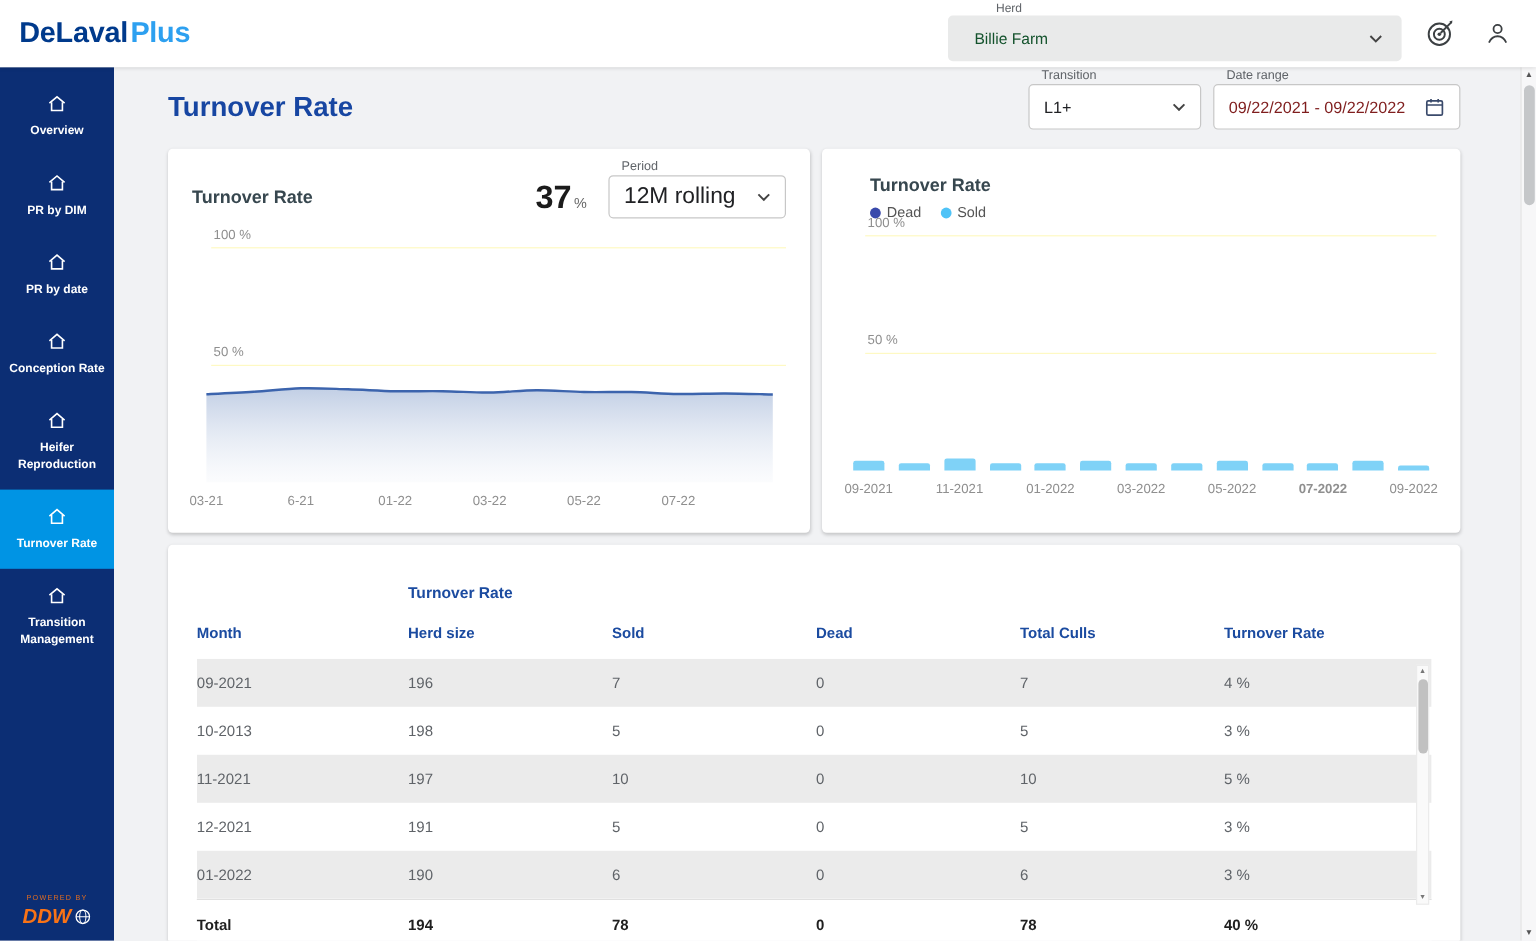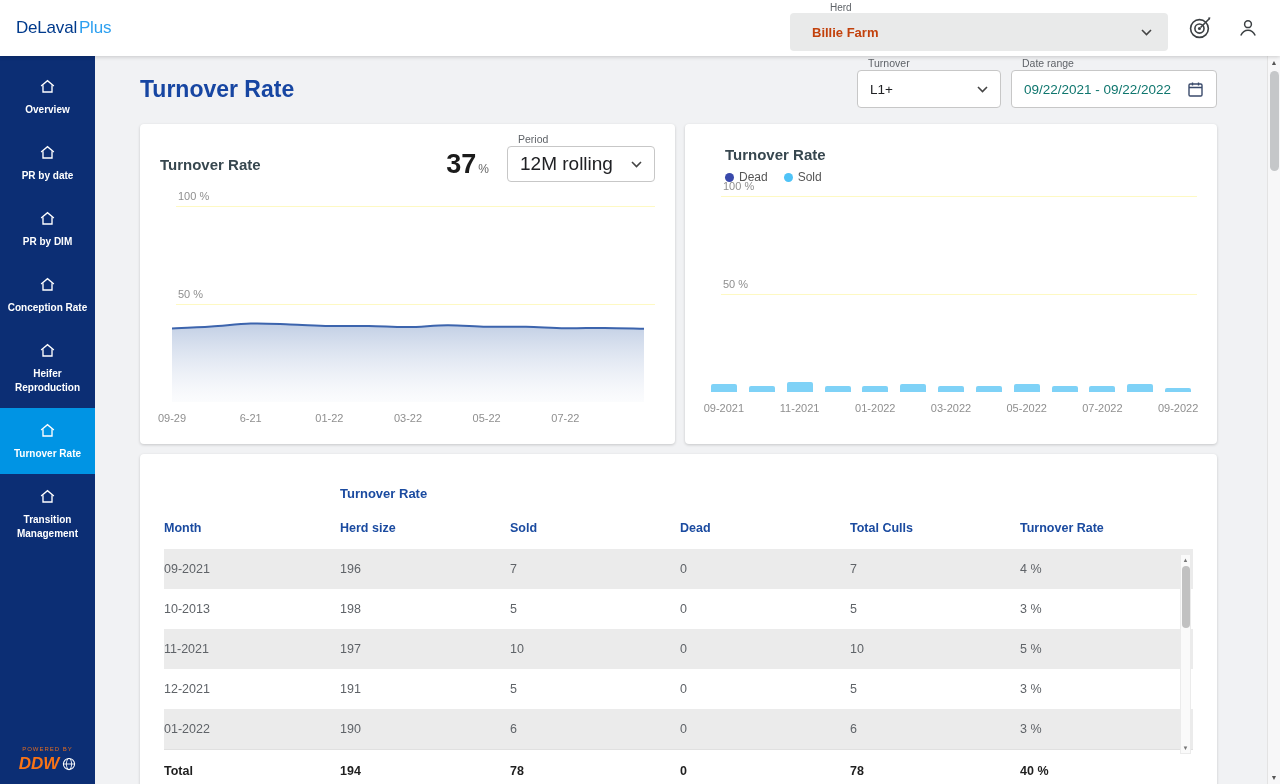--- a/index.html
+++ b/index.html
@@ -9,31 +9,31 @@
     background:#f1f2f4; font-family:"Liberation Sans", sans-serif;
     -webkit-font-smoothing:antialiased;
   }
 
   
   .topbar {
     position:absolute; top:0; left:0; width:1280px; height:56px; background:#fff;
     box-shadow:0 1px 4px rgba(0,0,0,.18); display:flex; align-items:center;
     padding:0 16px; z-index:40;
   }
-  .brand { font-size:17px; font-weight:400; letter-spacing:-.2px; }
+  .brand { font-size:24px; font-weight:700; letter-spacing:-.2px; }
   .brand .a { color:#003a8c; }
   .brand .b { color:#2da0f0; margin-left:2px; }
   .top-right { margin-left:auto; display:flex; align-items:center; gap:16px; }
   .herd-wrap { position:relative; width:378px; height:38px; margin-top:8px; }
   .herd-label { position:absolute; top:-11px; left:24px; font-size:10px; color:#5f6368;padding-left:16px; }
   .herd-box {
     width:100%; height:100%; background:#e9eaea; border-radius:4px;
     display:flex; align-items:center; padding:0 16px 0 22px; cursor:pointer;
   }
-  .herd-value { font-size:13px; color:#c2410c;font-weight:bold; }
+  .herd-value { font-size:13px; color:#14532d; }
   .chev { margin-left:auto; flex:none; }
   .icon-btn { width:32px; height:32px; border:none; background:none; padding:0; cursor:pointer;
     display:flex; align-items:center; justify-content:center; }
 
   
   .sidebar {
     position:absolute; top:56px; left:0; bottom:0; width:95px; background:#0c2e74;
     display:flex; flex-direction:column; z-index:30;
   }
   #nav-items { display:flex; flex-direction:column; padding-top:8px; }
@@ -55,21 +55,21 @@
   .filters { margin-left:auto; display:flex; gap:10px; padding-top:4px; }
 
   .field {
     position:relative; background:#fff; border:1px solid #c7c7c7; border-radius:4px;
     height:38px; display:flex; align-items:center; padding:0 12px; cursor:pointer;
   }
   .field .flabel { position:absolute; top:-14px; left:10px; font-size:10.5px; color:#5f6368; white-space:nowrap; }
   .f-lact { width:144px; }
   .f-date { width:206px; }
   .fvalue { font-size:13.5px; color:#202124; white-space:nowrap; }
-  .f-date .fvalue { color:#0f766e; }
+  .f-date .fvalue { color:#7f1d1d; }
 
   .cards-row { display:flex; gap:10px; margin-top:16px; }
   .card { background:#fff; border-radius:4px; box-shadow:0 1px 3px rgba(0,0,0,.18); }
   .card-kpi  { width:535px; height:320px; padding:14px 20px; }
   .card-bars { width:532px; height:320px; padding:14px 20px; overflow:hidden; }
 
   .card-head { display:flex; align-items:center; margin-top:8px; }
   .card-title { font-size:15px; font-weight:700; color:#37474f; margin:0; }
   .kpi-group { margin-left:auto; display:flex; align-items:center; gap:18px; }
   .kpi-num { display:flex; align-items:baseline; }
@@ -159,28 +159,28 @@
           <path d="M4 11.4 12 4.6l8 6.8" fill="none" stroke="#fff" stroke-width="1.7"></path>
           <path d="M6.3 10.3V19h11.4v-8.7" fill="none" stroke="#fff" stroke-width="1.7"></path>
         </svg>
         <span class="lbl">Overview</span>
       </div>
       <div class="nav-item">
         <svg viewBox="0 0 24 24">
           <path d="M4 11.4 12 4.6l8 6.8" fill="none" stroke="#fff" stroke-width="1.7"></path>
           <path d="M6.3 10.3V19h11.4v-8.7" fill="none" stroke="#fff" stroke-width="1.7"></path>
         </svg>
+        <span class="lbl">PR by DIM</span>
+      </div>
+      <div class="nav-item">
+        <svg viewBox="0 0 24 24">
+          <path d="M4 11.4 12 4.6l8 6.8" fill="none" stroke="#fff" stroke-width="1.7"></path>
+          <path d="M6.3 10.3V19h11.4v-8.7" fill="none" stroke="#fff" stroke-width="1.7"></path>
+        </svg>
         <span class="lbl">PR by date</span>
-      </div>
-      <div class="nav-item">
-        <svg viewBox="0 0 24 24">
-          <path d="M4 11.4 12 4.6l8 6.8" fill="none" stroke="#fff" stroke-width="1.7"></path>
-          <path d="M6.3 10.3V19h11.4v-8.7" fill="none" stroke="#fff" stroke-width="1.7"></path>
-        </svg>
-        <span class="lbl">PR by DIM</span>
       </div>
       <div class="nav-item">
         <svg viewBox="0 0 24 24">
           <path d="M4 11.4 12 4.6l8 6.8" fill="none" stroke="#fff" stroke-width="1.7"></path>
           <path d="M6.3 10.3V19h11.4v-8.7" fill="none" stroke="#fff" stroke-width="1.7"></path>
         </svg>
         <span class="lbl">Conception Rate</span>
       </div>
       <div class="nav-item">
         <svg viewBox="0 0 24 24">
@@ -216,21 +216,21 @@
     </div>
   </div>
 </nav>
 
 <main class="main">
 
   <div class="title-row">
     <h1 class="page-title">Turnover Rate</h1>
     <div class="filters">
       <div class="field f-lact">
-        <span class="flabel">Turnover</span>
+        <span class="flabel">Transition</span>
         <span class="fvalue">L1+</span>
         <svg class="chev" width="11" height="7" viewBox="0 0 11 7">
             <path d="M1 1l4.5 4.5L10 1" fill="none" stroke="#444" stroke-width="1.6"></path>
           </svg>
       </div>
       <div class="field f-date">
         <span class="flabel">Date range</span>
         <span class="fvalue">09/22/2021 - 09/22/2022</span>
         <svg class="chev" width="17" height="17" viewBox="0 0 17 17">
           <rect x="2" y="3" width="13" height="12" rx="1.2" fill="none" stroke="#3a4a6b" stroke-width="1.4"></rect>
@@ -271,21 +271,21 @@
             <linearGradient id="areaGrad" x1="0" y1="0" x2="0" y2="1">
               <stop offset="0" stop-color="#8fa7cf" stop-opacity="0.55"></stop>
               <stop offset="1" stop-color="#c9d4e8" stop-opacity="0.07"></stop>
             </linearGradient>
           </defs>
           <path id="area-path" fill="url(#areaGrad)" d="M12.0,122.5C18.6,122.2 38.2,121.4 51.3,120.5C64.4,119.7 77.6,118.0 90.7,117.6C103.8,117.2 116.9,118.0 130.0,118.4C143.1,118.8 156.2,119.7 169.3,120.0C182.4,120.2 195.6,119.8 208.7,120.0C221.8,120.1 234.9,121.3 248.0,121.1C261.1,121.0 274.2,119.2 287.3,119.2C300.4,119.1 313.6,120.5 326.7,120.7C339.8,121.0 352.9,120.5 366.0,120.7C379.1,121.0 392.2,122.1 405.3,122.3C418.4,122.5 431.6,121.8 444.7,121.9C457.8,122.0 477.4,122.6 484.0,122.7L484,196L12,196Z"></path>
           <path id="line-path" fill="none" stroke="#3c64ad" stroke-width="2" stroke-linejoin="round" d="M12.0,122.5C18.6,122.2 38.2,121.4 51.3,120.5C64.4,119.7 77.6,118.0 90.7,117.6C103.8,117.2 116.9,118.0 130.0,118.4C143.1,118.8 156.2,119.7 169.3,120.0C182.4,120.2 195.6,119.8 208.7,120.0C221.8,120.1 234.9,121.3 248.0,121.1C261.1,121.0 274.2,119.2 287.3,119.2C300.4,119.1 313.6,120.5 326.7,120.7C339.8,121.0 352.9,120.5 366.0,120.7C379.1,121.0 392.2,122.1 405.3,122.3C418.4,122.5 431.6,121.8 444.7,121.9C457.8,122.0 477.4,122.6 484.0,122.7"></path>
         </svg>
       </div>
       <div class="x-labels" id="line-xlabels">
-          <span style="left: 12px;">09-29</span>
+          <span style="left: 12px;">03-21</span>
           <span style="left: 90.6667px;">6-21</span>
           <span style="left: 169.333px;">01-22</span>
           <span style="left: 248px;">03-22</span>
           <span style="left: 326.667px;">05-22</span>
           <span style="left: 405.333px;">07-22</span>
         </div>
     </section>
 
     <section class="card card-bars">
       <h2 class="card-title">Turnover Rate</h2>
@@ -321,21 +321,21 @@
             <div class="bar" style="left: 422.2px; height: 7.8px;"></div>
             <div class="bar" style="left: 460.1px; height: 3.9px;"></div>
           </div>
       </div>
       <div class="x-labels" id="bar-xlabels">
           <span style="left: 18.9px;">09-2021</span>
           <span style="left: 94.6px;">11-2021</span>
           <span style="left: 170.3px;">01-2022</span>
           <span style="left: 246px;">03-2022</span>
           <span style="left: 321.7px;">05-2022</span>
-          <span style="left: 397.4px;">07-2022</span>
+          <span style="left: 397.4px; font-weight: bold;">07-2022</span>
           <span style="left: 473.1px;">09-2022</span>
         </div>
     </section>
   </div>
 
   <section class="card table-card">
     <div class="table-title">Turnover Rate</div>
     <div class="thead" id="thead">
         <span>Month</span>
         <span>Herd size</span>

